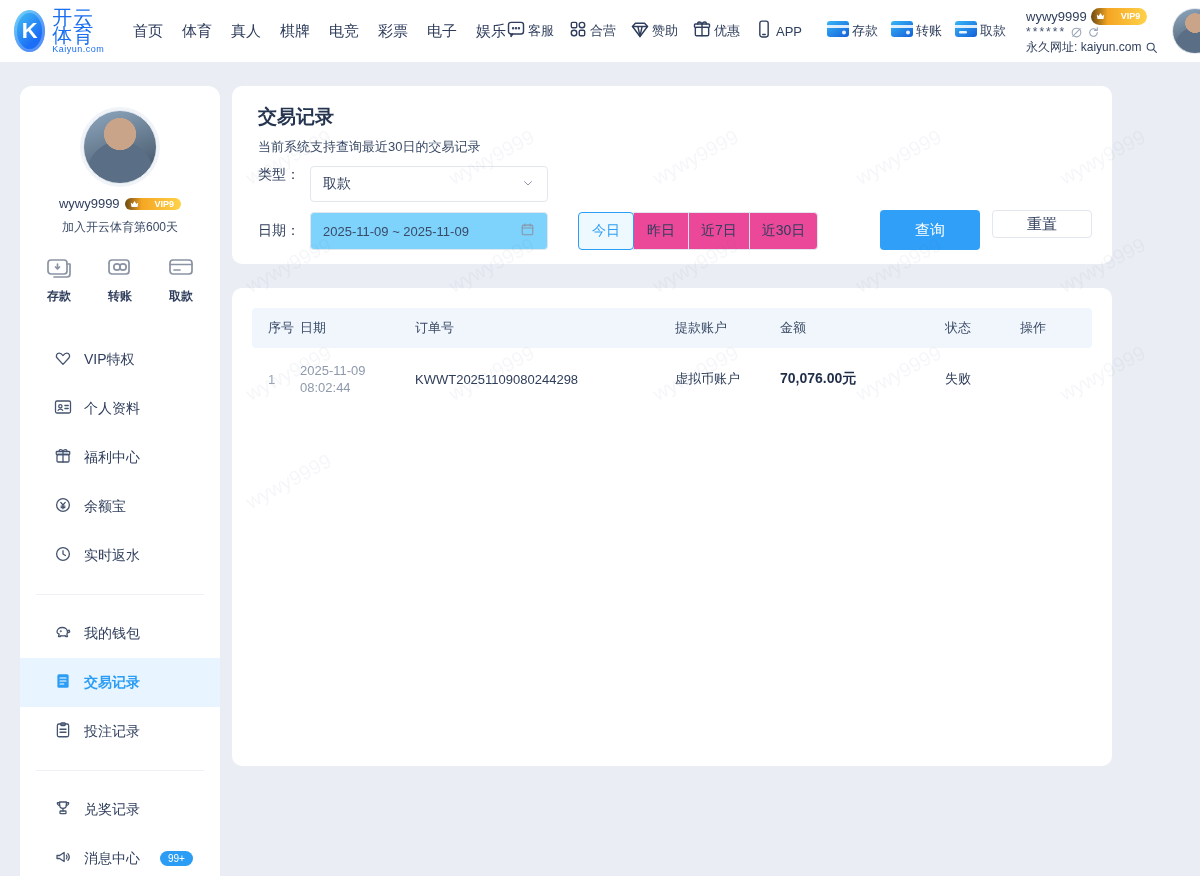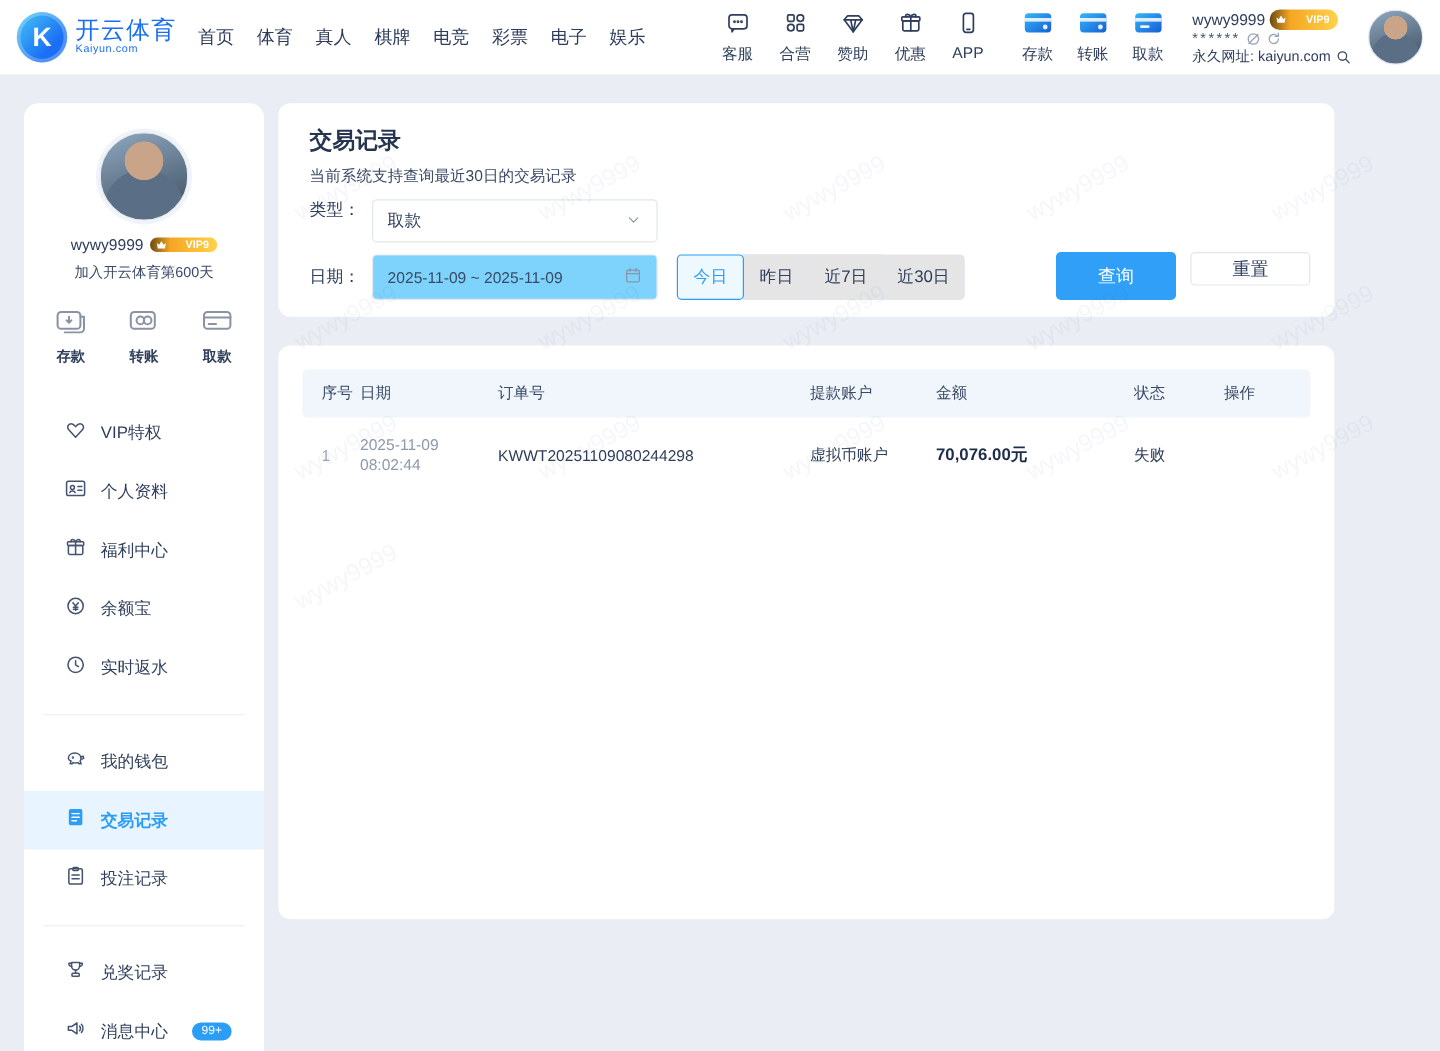--- a/index.html
+++ b/index.html
@@ -9,21 +9,21 @@
 
   
   .topbar{position:absolute;top:0;left:0;right:0;height:62px;background:#fff;display:flex;align-items:center;padding:0 14px;z-index:10}
   .brand{display:flex;align-items:center;gap:7px;cursor:pointer}
   .logo-circle{width:42px;height:42px;border-radius:50%;background:linear-gradient(135deg,#45c8f5 0%,#1b6ef5 70%);color:#fff;font-weight:bold;font-size:22px;display:flex;align-items:center;justify-content:center;box-shadow:inset 0 0 0 3px rgba(255,255,255,.25)}
   .brand-name{color:#1a6ff0;font-weight:normal;font-size:20px;letter-spacing:1px;line-height:18px}
   .brand-domain{color:#1a6ff0;font-size:9px;letter-spacing:.5px}
   .mainnav{display:flex;gap:19px;margin-left:18px}
   .mainnav a{font-size:15px;color:#2e3c5c;text-decoration:none;cursor:pointer;white-space:nowrap}
   .svc-group{display:flex;gap:14px;margin-left:auto}
-  .svc{display:flex;flex-direction:column;align-items:center;gap:2px;cursor:pointer;min-width:34px}
+  .svc{display:flex;flex-direction:row;align-items:center;gap:2px;cursor:pointer;min-width:34px}
   .svc-label{font-size:13px;color:#2f3e5c;white-space:nowrap}
   .wallet-group{display:flex;gap:12px;margin-left:24px}
   .user-block{margin-left:20px;line-height:15px}
   .u-row{display:flex;align-items:center;gap:4px}
   .u-name{font-size:13px;color:#2f3e5c}
   .vip-badge{display:inline-flex;align-items:center;gap:16px;background:linear-gradient(90deg,#6b4a12,#f5a623 30%,#ffd24a);color:#fff;font-size:9px;font-weight:bold;border-radius:9px;padding:1px 7px 1px 5px}
   .u-masked{font-size:12px;color:#44536f;letter-spacing:2px}
   .u-site{font-size:12px;color:#2f3e5c;white-space:nowrap}
   .mini-ico{color:#9aa4b6;display:inline-flex}
   .avatar{border-radius:50%;background:
@@ -56,22 +56,22 @@
   .filter-card{position:absolute;left:232px;top:86px;width:880px;height:178px;background:#fff;border-radius:10px}
   .table-card{position:absolute;left:232px;top:288px;width:880px;height:478px;background:#fff;border-radius:10px;padding:20px}
   .page-title{position:absolute;left:26px;top:18px;font-size:19px;font-weight:bold;color:#25344f}
   .page-sub{position:absolute;left:26px;top:52px;font-size:13px;color:#3a4a66}
   .row-type{position:absolute;left:26px;top:80px;display:flex;align-items:flex-start}
   .row-date{position:absolute;left:26px;top:126px;display:flex;align-items:center}
   .f-label{font-size:14px;color:#2f3e5c;width:52px}
   .select-box{width:238px;height:36px;border:1px solid #e2e7ee;border-radius:4px;display:flex;align-items:center;justify-content:space-between;padding:0 12px;font-size:14px;color:#2f3e5c;cursor:pointer;background:#fff}
   .date-box{width:238px;height:38px;border:1px solid #e2e7ee;border-radius:4px;display:flex;align-items:center;justify-content:space-between;padding:0 12px;font-size:13px;color:#3a4a66;cursor:pointer;background:#7dd3fc}
   .seg{display:flex;margin-left:16px}
-  .seg button{height:38px;min-width:56px;padding:0 12px;background:#e5e5e5;border:1px solid #e2e7ee;margin-left:-1px;font-size:14px;color:#2f3e5c;cursor:pointer;font-family:inherit}
-  .seg button:first-child{margin-left:0;border-radius:4px 0 0 4px}
+  .seg button{height:38px;min-width:56px;padding:0 12px;background:#ec4899;border:1px solid #e2e7ee;margin-left:-1px;font-size:14px;color:#2f3e5c;cursor:pointer;font-family:inherit}
+  .seg button:first-child{margin-left:14px;border-radius:4px 0 0 4px}
   .seg button:last-child{border-radius:0 4px 4px 0}
   .seg button.active{background:#eef8ff;border-color:#2b9df4;color:#2b9df4;position:relative;z-index:1;border-radius:4px}
   .btn-primary{position:absolute;left:648px;top:124px;width:100px;height:40px;background:#2f9ff7;border:none;border-radius:4px;color:#fff;font-size:15px;cursor:pointer;font-family:Liberation Sans, sans-serif}
   .btn-ghost{position:absolute;left:760px;top:124px;width:100px;height:28px;background:#fff;border:1px solid #e2e7ee;border-radius:4px;color:#2f3e5c;font-size:15px;cursor:pointer;font-family:inherit}
 
   
   .thead{display:flex;align-items:center;height:40px;background:#f0f6fc;border-radius:4px;font-size:13px;color:#3a4a66}
   .trow{display:flex;align-items:center;height:62px;font-size:13px;color:#2e3d58}
   .c1{width:48px;padding-left:16px}
   .c2{width:115px}

